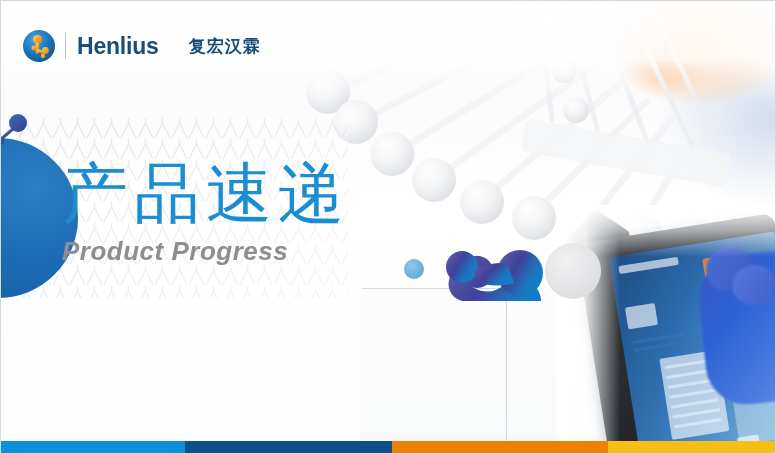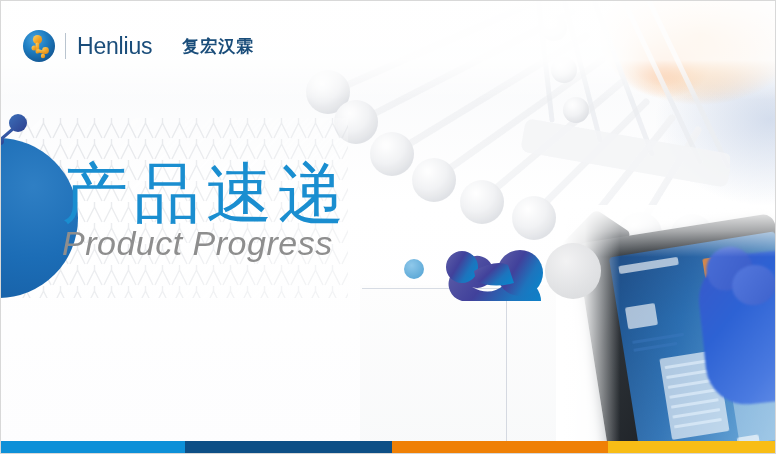--- a/index.html
+++ b/index.html
@@ -190,21 +190,21 @@
     position: relative;
   }
   .brand-divider {
     width: 1px;
     height: 26px;
     background: #b9c4cf;
     margin: 0 11px 0 9px;
   }
   .brand-en {
     font-size: 23px;
-    font-weight: normal;
+    font-weight: bold;
     letter-spacing: -0.2px;
     color: #1a4d7a;
     line-height: 1;
   }
   .brand-cn {
     margin-left: 22px;
     font-size: 17px;
     font-weight: bold;
     color: #1a4d7a;
     letter-spacing: 1px;
@@ -233,22 +233,23 @@
   }
   .title-cn {
     font-size: 66px;
     font-weight: normal;
     color: #1a8ed0;
     letter-spacing: 6px;
     line-height: 1.0;
     white-space: nowrap;
   }
   .title-en {
-    font-size: 34px;
-    font-weight: normal;
+    margin-top: 12px;
+    font-size: 26px;
+    font-weight: bold;
     font-style: italic;
     color: #8e8e8e;
     letter-spacing: 0.5px;
     line-height: 1;
     white-space: nowrap;
   }
 
   
   .mol-center {
     position: absolute;

